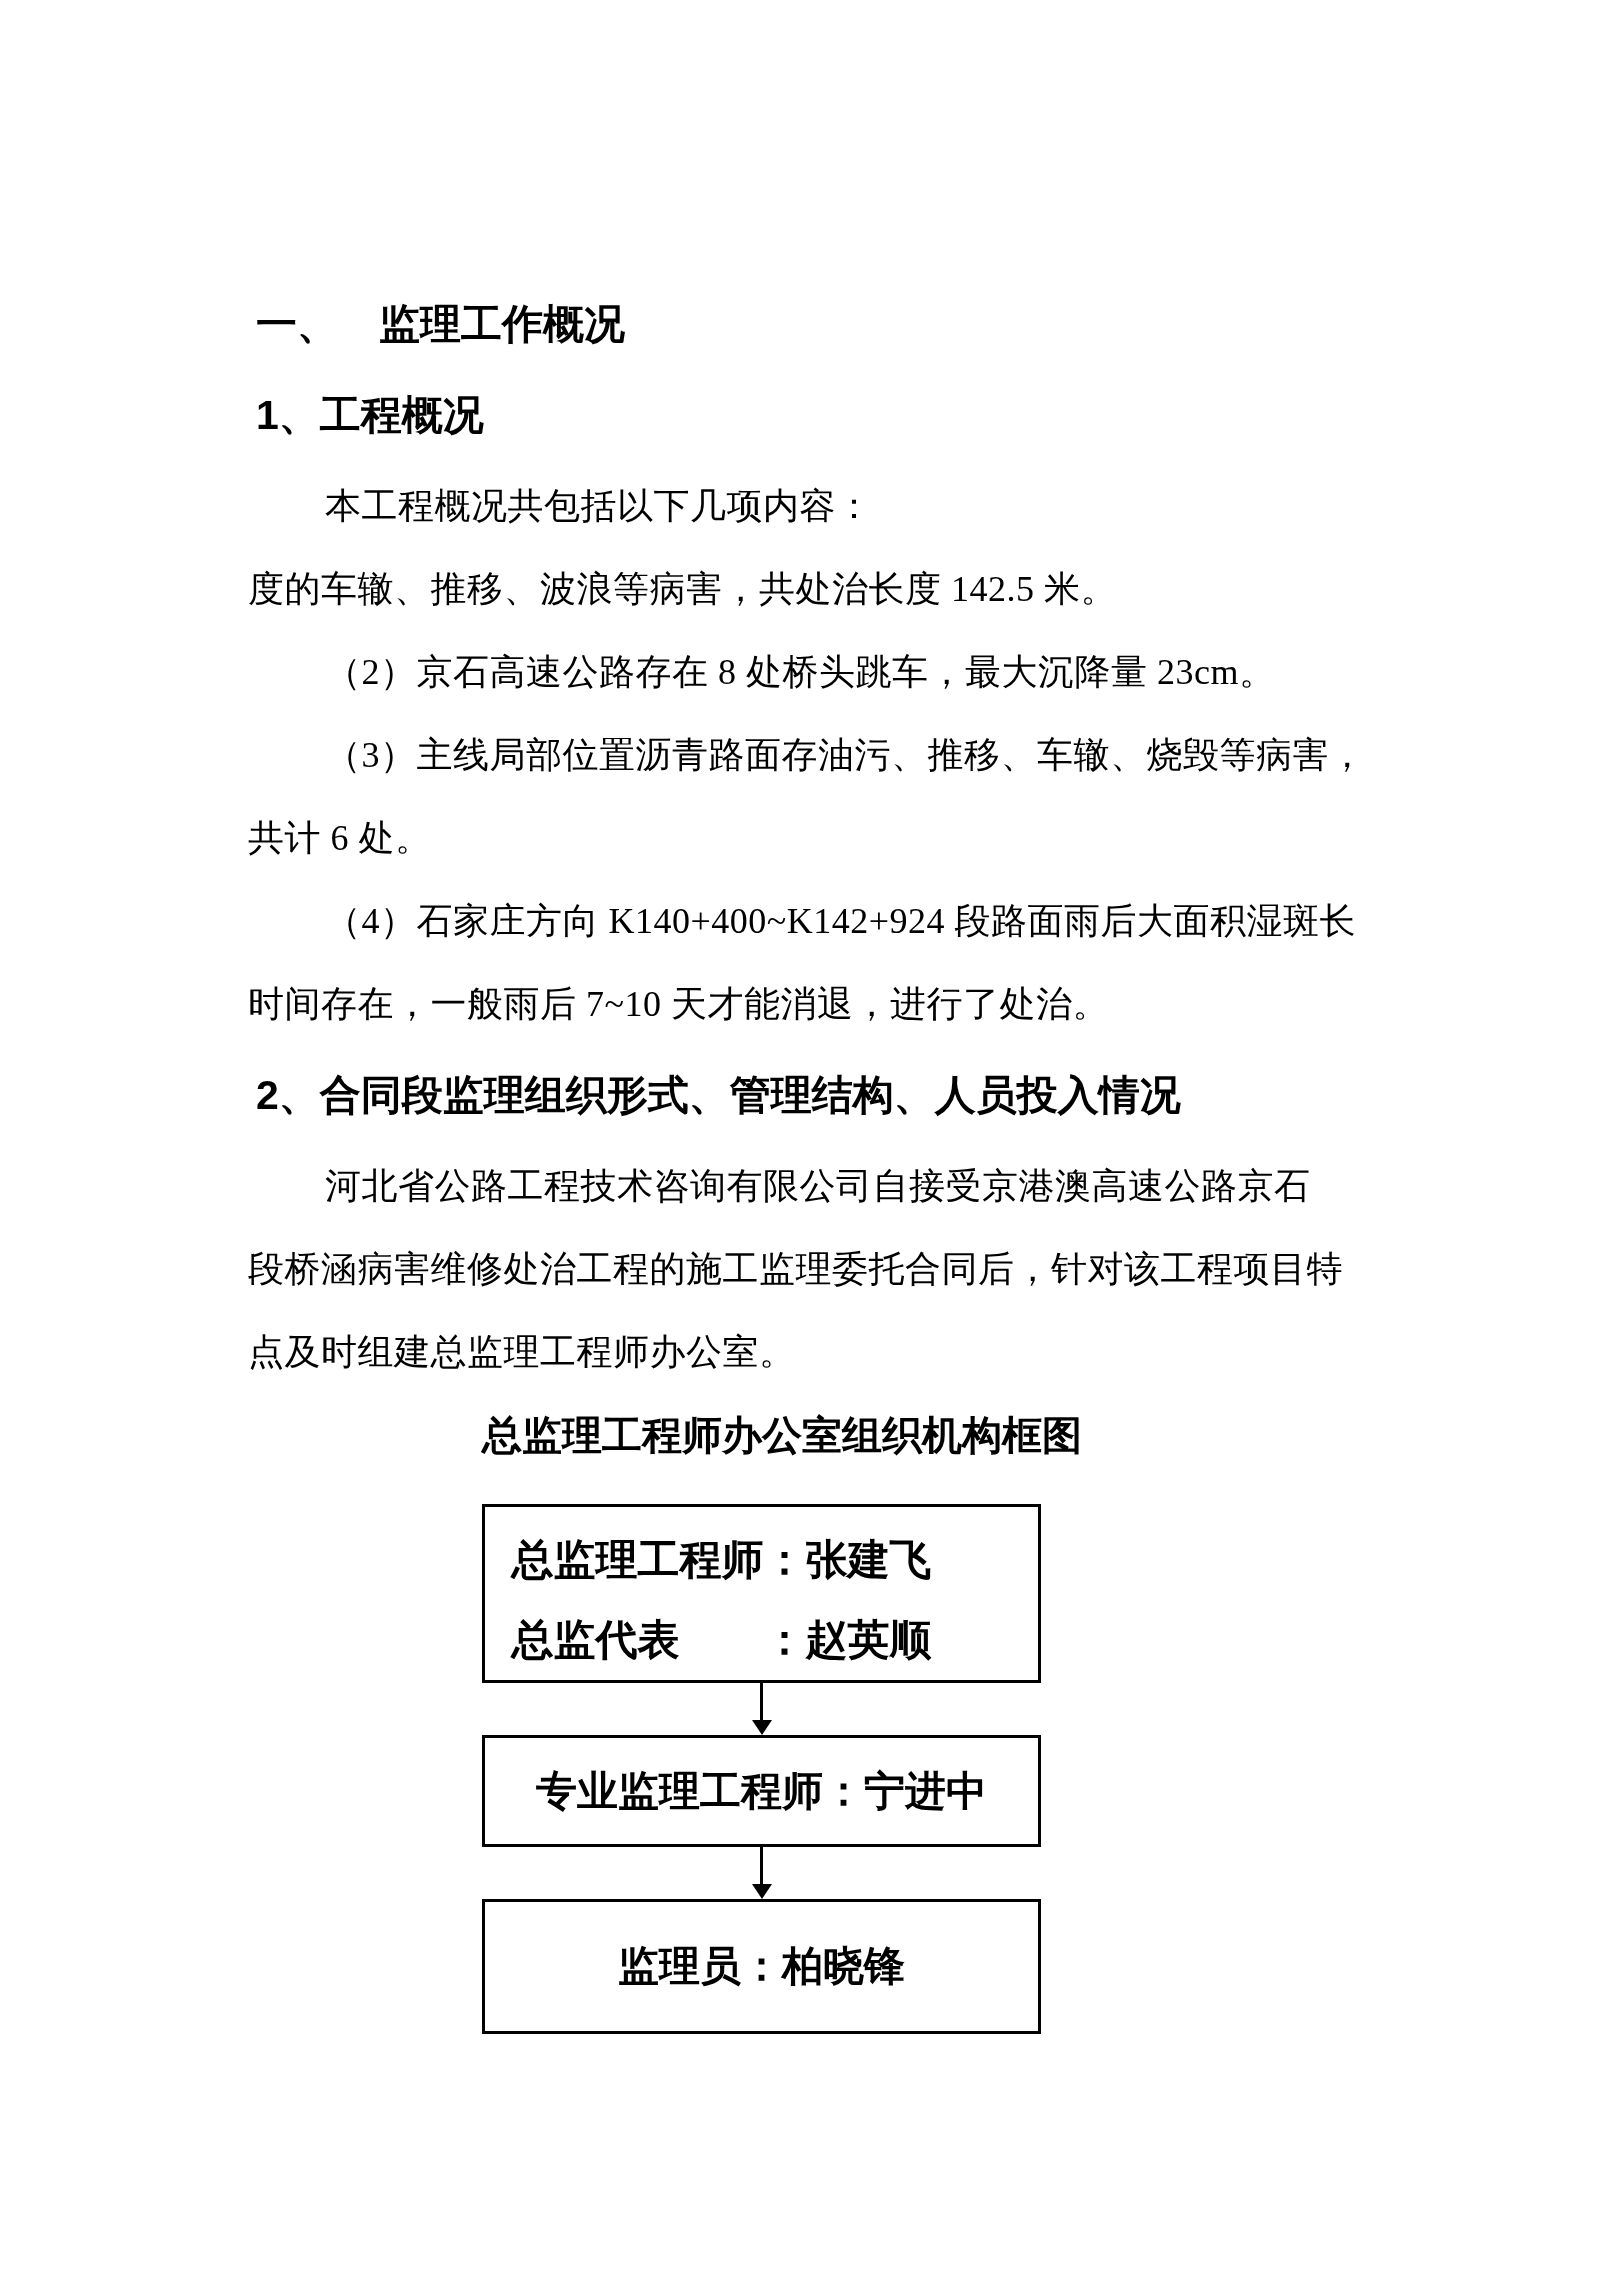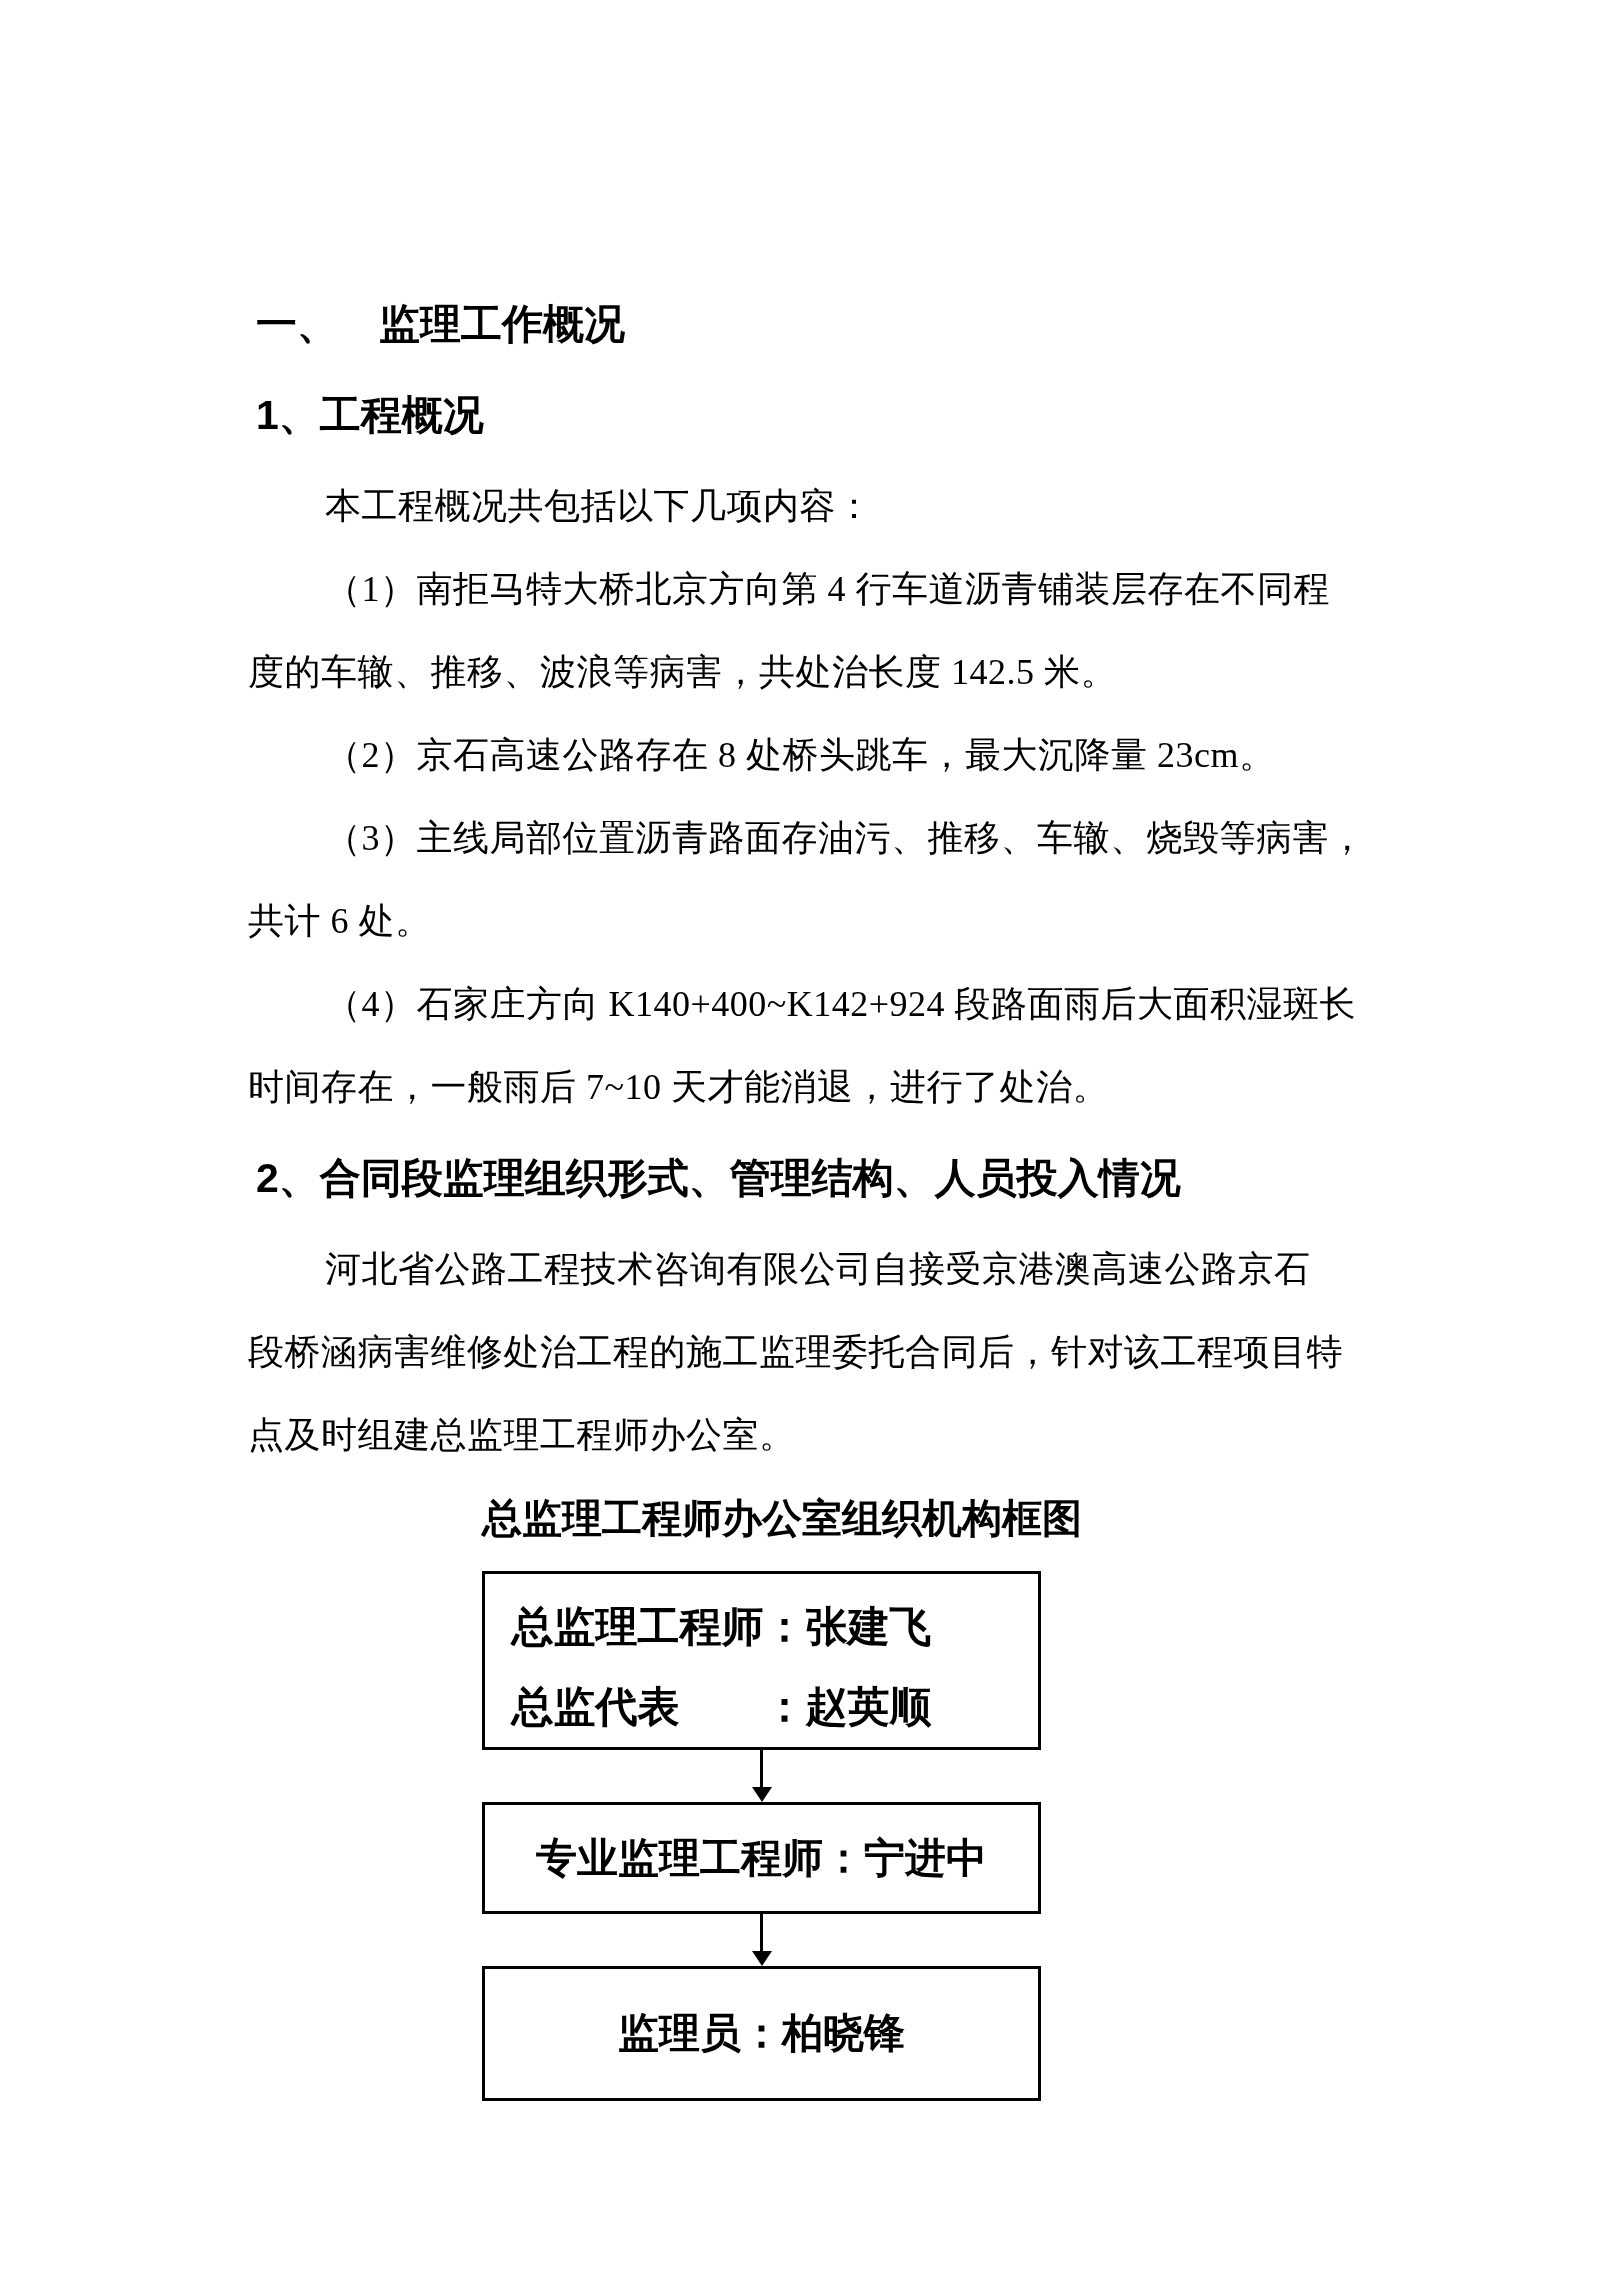--- a/index.html
+++ b/index.html
@@ -39,21 +39,21 @@
   }
   .obox {
     box-sizing:border-box;
     border:3.9px solid #000;
     background:#fff;
     font-family:"Liberation Sans","DejaVu Sans",sans-serif;
     font-weight:bold;
   }
   .box-chief {
     height:179px;
-    margin-top:11px;
+    margin-top:27px;
     padding:12.7px 0 0 26.5px;
     overflow:hidden;
   }
   .box-chief .boxline {
     font-size:42px;
     line-height:80px;
     white-space:nowrap;
   }
   .box-mid, .box-low {
     display:flex; align-items:center; justify-content:center;
@@ -79,21 +79,20 @@
 <body>
 
 <div class="page">
 
   <div class="h1">一、　监理工作概况</div>
 
   <div class="h2">1、工程概况</div>
 
   <div class="bl ind">本工程概况共包括以下几项内容：</div>
 
-  <div class="bl ind">（1）南拒马特大桥北京方向第 4 行车道沥青铺装层存在不同程</div>
   <div class="bl">度的车辙、推移、波浪等病害，共处治长度 142.5 米。</div>
 
   <div class="bl ind">（2）京石高速公路存在 8 处桥头跳车，最大沉降量 23cm。</div>
 
   <div class="bl ind">（3）主线局部位置沥青路面存油污、推移、车辙、烧毁等病害，</div>
   <div class="bl">共计 6 处。</div>
 
   <div class="bl ind">（4）石家庄方向 K140+400~K142+924 段路面雨后大面积湿斑长</div>
   <div class="bl">时间存在，一般雨后 7~10 天才能消退，进行了处治。</div>
 

